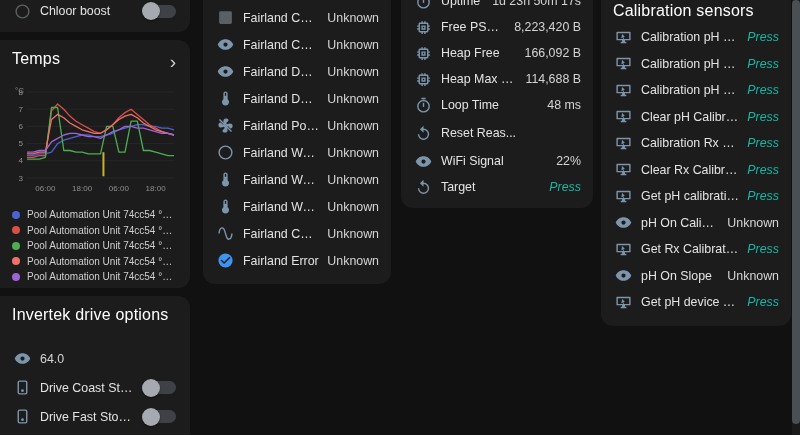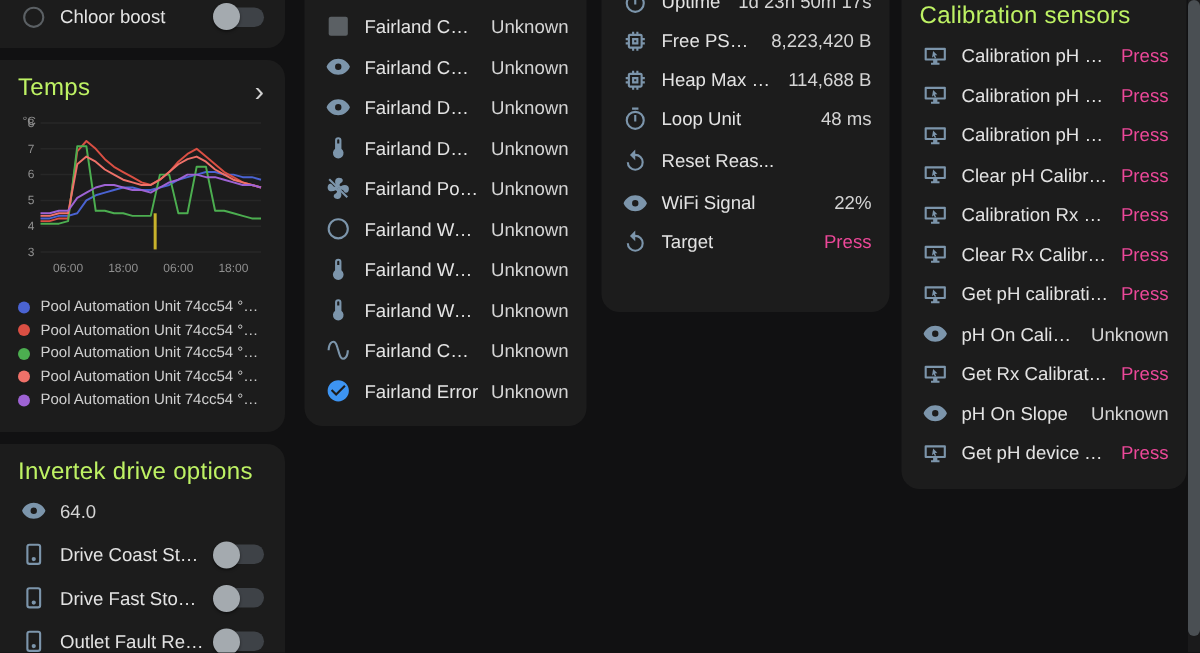--- a/index.html
+++ b/index.html
@@ -9,57 +9,57 @@
     font-family:"Liberation Sans", sans-serif;
     -webkit-font-smoothing:antialiased;
   }
   .card{
     position:absolute;
     background:#1c1c1c;
     box-sizing:border-box;
     color:#e3e3e3;
   }
   .card h2{
-    font-size:16px;font-weight:500;color:#bef264;margin:0 0 4px;letter-spacing:.2px;
+    font-size:16px;font-weight:500;color:#ffffff;margin:0 0 4px;letter-spacing:.2px;
   }
   .row{display:flex;align-items:center;gap:8px;}
   .ricon{width:20px;display:flex;justify-content:center;align-items:center;flex-shrink:0;}
   .rlabel{flex:1;min-width:0;white-space:nowrap;overflow:hidden;text-overflow:ellipsis;font-size:12.4px;color:#e3e3e3;}
   .rvalue{flex-shrink:0;font-size:12.4px;color:#d4d4d4;}
-  .rvalue.press{color:#ec4899;font-weight:500;}
+  .rvalue.press{color:#14b8a6;font-weight:500;font-style:italic;}
   .rvalue.multiline{white-space:pre-line;text-align:right;font-size:11px;line-height:1.3;max-width:112px;}
   .toggle{width:32px;height:13px;background:#3e4247;border-radius:8px;position:relative;flex-shrink:0;margin-right:2px;}
   .knob{position:absolute;left:-2px;top:-2.5px;width:18px;height:18px;border-radius:50%;background:#a4aaaf;box-shadow:0 1px 2px rgba(0,0,0,.5);}
 
   #chloor-card{left:0;top:-18px;width:190px;height:50px;border-radius:0 0 12px 0;padding:14px 12px 0;}
   #chloor-card .row{height:30px;}
 
   #temps-card{left:0;top:40px;width:190px;height:248px;border-radius:0 12px 12px 0;padding:10px 12px;}
-  .card-header{display:flex;justify-content:space-between;align-items:center;margin-bottom:4px;}
+  .card-header{display:flex;justify-content:space-between;align-items:center;margin-bottom:14px;}
   .chev{color:#d0d0d0;font-size:19px;line-height:1;padding:0 2px;cursor:pointer;}
   #chart{height:118px;margin-bottom:3px;}
   .legend-item{display:flex;align-items:center;gap:7px;height:15.5px;}
   .dot{width:8px;height:8px;border-radius:50%;flex-shrink:0;}
   .ltext{font-size:10px;color:#cfcfcf;white-space:nowrap;overflow:hidden;text-overflow:ellipsis;}
   svg text{font-family:"Liberation Sans", sans-serif;}
   .tick{font-size:8px;fill:#8f8f8f;}
 
   #fairland-card{left:203px;top:-6px;width:188px;height:290px;border-radius:0 0 12px 12px;padding:10px 12px 8px;}
   #fairland-card .row{height:27px;}
 
   #diag-card{left:401px;top:-16px;width:192px;height:224px;border-radius:0 0 12px 12px;padding:4px 12px 8px;}
   #diag-card .row{height:26px;}
   #diag-card .row.tall{height:30px;}
 
   #calib-card{left:601px;top:-8px;width:190px;height:334px;border-radius:0 0 12px 12px;padding:10px 12px;}
   #calib-card .row{height:26.5px;}
 
   #invertek-card{left:0;top:296px;width:190px;height:160px;border-radius:0 12px 0 0;padding:10px 12px;}
   #invertek-card .row{height:29px;}
-  #invertek-card h2{margin-bottom:2px;}
+  #invertek-card h2{margin-bottom:20px;}
 
   #scroll-track{position:absolute;right:0;top:0;width:8px;height:435px;background:#1a1a1b;}
   #scroll-thumb{position:absolute;right:0;top:0;width:8px;height:424px;background:#4a4f53;border-radius:4px;}
 </style>
 </head>
 <body>
 
 <div class="card" id="chloor-card">
   <div>
       <div class="row">
@@ -245,30 +245,39 @@
         </span>
         <span class="rlabel">Free PSRAM</span>
         <span class="rvalue text">8,223,420 B</span>
       </div>
       <div class="row">
         <span class="ricon">
           <svg viewBox="0 0 24 24" width="17" height="17" fill="#7c95ab" fill-rule="evenodd">
             <path d="M17,17H7V7H17V17M21,11V9H19V7C19,5.89 18.1,5 17,5H15V3H13V5H11V3H9V5H7C5.89,5 5,5.89 5,7V9H3V11H5V13H3V15H5V17C5,18.1 5.89,19 7,19H9V21H11V19H13V21H15V19H17A2,2 0 0,0 19,17V15H21V13H19V11H21M13,13H11V11H13V13M15,9H9V15H15V9Z"></path>
           </svg>
         </span>
+        <span class="rlabel">Heap Free</span>
+        <span class="rvalue text">166,092 B</span>
+      </div>
+      <div class="row">
+        <span class="ricon">
+          <svg viewBox="0 0 24 24" width="17" height="17" fill="#7c95ab" fill-rule="evenodd">
+            <path d="M17,17H7V7H17V17M21,11V9H19V7C19,5.89 18.1,5 17,5H15V3H13V5H11V3H9V5H7C5.89,5 5,5.89 5,7V9H3V11H5V13H3V15H5V17C5,18.1 5.89,19 7,19H9V21H11V19H13V21H15V19H17A2,2 0 0,0 19,17V15H21V13H19V11H21M13,13H11V11H13V13M15,9H9V15H15V9Z"></path>
+          </svg>
+        </span>
         <span class="rlabel">Heap Max Block</span>
         <span class="rvalue text">114,688 B</span>
       </div>
       <div class="row">
         <span class="ricon">
           <svg viewBox="0 0 24 24" width="17" height="17" fill="#7c95ab" fill-rule="evenodd">
             <path d="M12,20A7,7 0 0,1 5,13A7,7 0 0,1 12,6A7,7 0 0,1 19,13A7,7 0 0,1 12,20M12,4A9,9 0 0,0 3,13A9,9 0 0,0 12,22A9,9 0 0,0 21,13A9,9 0 0,0 12,4M11,14H13V8H11V14M15,1H9V3H15V1Z"></path>
           </svg>
         </span>
-        <span class="rlabel">Loop Unit</span>
+        <span class="rlabel">Loop Time</span>
         <span class="rvalue text">48 ms</span>
       </div>
       <div class="row tall">
         <span class="ricon">
           <svg viewBox="0 0 24 24" width="17" height="17" fill="#7c95ab" fill-rule="evenodd">
             <path d="M12,5V1L7,6L12,11V7A6,6 0 0,1 18,13A6,6 0 0,1 12,19A6,6 0 0,1 6,13H4A8,8 0 0,0 12,21A8,8 0 0,0 20,13A8,8 0 0,0 12,5Z"></path>
           </svg>
         </span>
         <span class="rlabel">Reset Reas...</span>
       </div>

